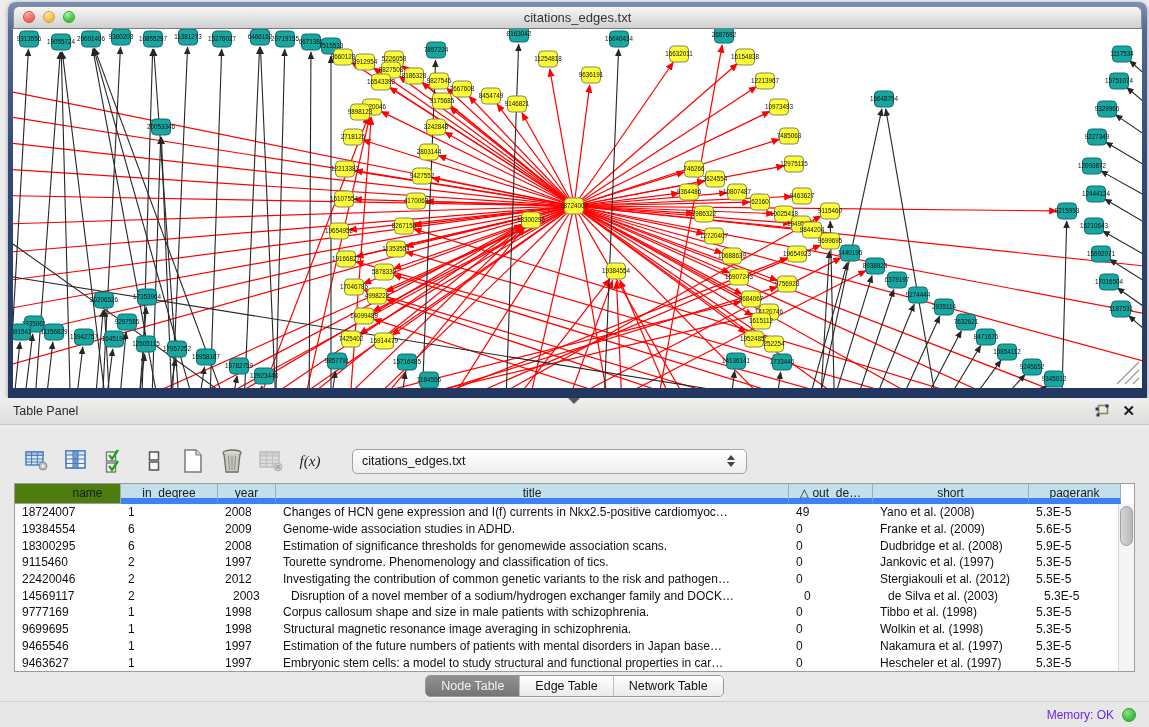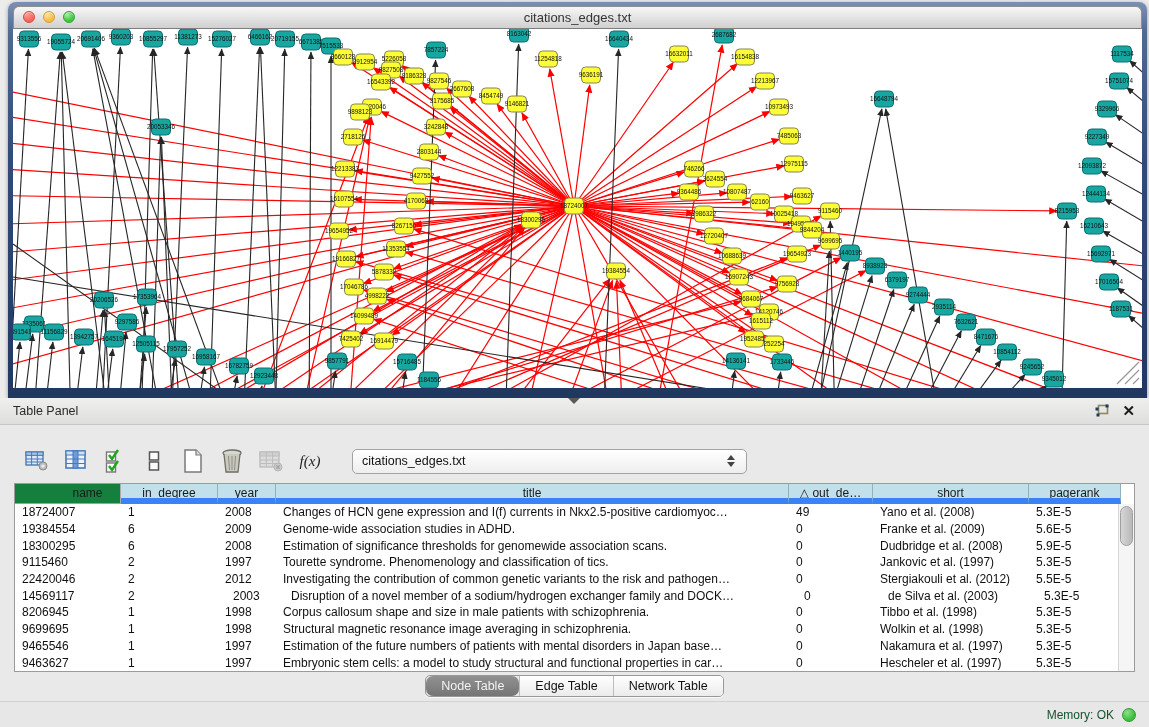--- a/index.html
+++ b/index.html
@@ -39,38 +39,38 @@
   .dropdown .spin{width:22px;display:flex;flex-direction:column;align-items:center;gap:2px;padding-right:4px;}
   .dropdown .spin i{width:0;height:0;border-left:4px solid transparent;border-right:4px solid transparent;}
   .dropdown .spin .up{border-bottom:5px solid #444;}
   .dropdown .spin .dn{border-top:5px solid #444;}
 
   
   .dtable{position:absolute;left:14px;top:483px;width:1121px;height:189px;border:1px solid #9b9b9b;background:#fff;box-sizing:border-box;overflow:hidden;}
   .thead{display:flex;height:20px;}
   .th{box-sizing:border-box;font-size:12px;color:#1a1a1a;text-align:center;line-height:19px;
     background:#c2e0ec;border-right:1px solid #8fb2be;border-bottom:6px solid #3b82f6;overflow:hidden;white-space:nowrap;}
-  .th.first{background:#15803d;border-right:1px solid #ababab;border-bottom:1px solid #9f9f9f;padding-left:40px;}
+  .th.first{background:#4d7c0f;border-right:1px solid #ababab;border-bottom:1px solid #9f9f9f;padding-left:40px;}
   .tbody{position:relative;}
   .tr{display:flex;height:16.7px;align-items:center;}
   .td{box-sizing:border-box;font-size:12px;color:#101010;padding-left:7px;white-space:nowrap;overflow:hidden;}
   .vscroll{position:absolute;right:0;top:20px;bottom:0;width:15px;background:#f5f5f5;border-left:1px solid #d6d6d6;}
   .vthumb{position:absolute;left:1px;right:1px;top:2px;height:38px;border-radius:7px;background:linear-gradient(90deg,#d6d6d6,#b9b9b9);border:1px solid #9e9e9e;}
 
   
   .tabsbar{position:absolute;left:0;top:673px;width:100%;height:26px;display:flex;justify-content:center;align-items:center;}
   .segmented{display:inline-flex;border:1px solid #989898;border-radius:5px;overflow:hidden;height:20px;box-shadow:0 1px 0 rgba(255,255,255,.7);}
   .seg{font-size:12.5px;line-height:20px;padding:0 15px;background:linear-gradient(#ffffff,#ebebeb);color:#111;border-left:1px solid #bdbdbd;cursor:default;}
   .seg:first-child{border-left:none;}
-  .seg.active{background:linear-gradient(#919191,#757575);color:#f2f2f2;border-radius:7px;}
+  .seg.active{background:linear-gradient(#919191,#757575);color:#f2f2f2;}
 
   
   .statusbar{position:absolute;left:0;top:701px;width:100%;height:26px;background:#e7e7e7;border-top:1px solid #d2d2d2;
     display:flex;align-items:center;justify-content:flex-end;box-sizing:border-box;padding-right:13px;gap:8px;}
-  .statusbar .mem{font-size:12px;color:#14532d;}
+  .statusbar .mem{font-size:12px;color:#6d28d9;}
   .dot{width:14px;height:14px;border-radius:50%;background:radial-gradient(circle at 35% 30%,#8fe08a,#3cbf3c 65%);border:1px solid #38973a;box-sizing:border-box;}
 </style>
 </head>
 <body>
 
 <div class="app">
 
   <div class="net-window">
     <div class="titlebar">
       <div class="lights">
@@ -913,21 +913,21 @@
         <div class="tr">
           <div class="td" style="width: 106px;">14569117</div>
           <div class="td" style="width: 97px;">2</div>
           <div class="td" style="width: 58px; margin-left: 8px;">2003</div>
           <div class="td" style="width: 513px;">Disruption of a novel member of a sodium/hydrogen exchanger family and DOCK…</div>
           <div class="td" style="width: 84px;">0</div>
           <div class="td" style="width: 156px;">de Silva et al. (2003)</div>
           <div class="td" style="width: 92px;">5.3E-5</div>
         </div>
         <div class="tr">
-          <div class="td" style="width: 106px;">8206945</div>
+          <div class="td" style="width: 106px;">9777169</div>
           <div class="td" style="width: 97px;">1</div>
           <div class="td" style="width: 58px;">1998</div>
           <div class="td" style="width: 513px;">Corpus callosum shape and size in male patients with schizophrenia.</div>
           <div class="td" style="width: 84px;">0</div>
           <div class="td" style="width: 156px;">Tibbo et al. (1998)</div>
           <div class="td" style="width: 92px;">5.3E-5</div>
         </div>
         <div class="tr">
           <div class="td" style="width: 106px;">9699695</div>
           <div class="td" style="width: 97px;">1</div>

